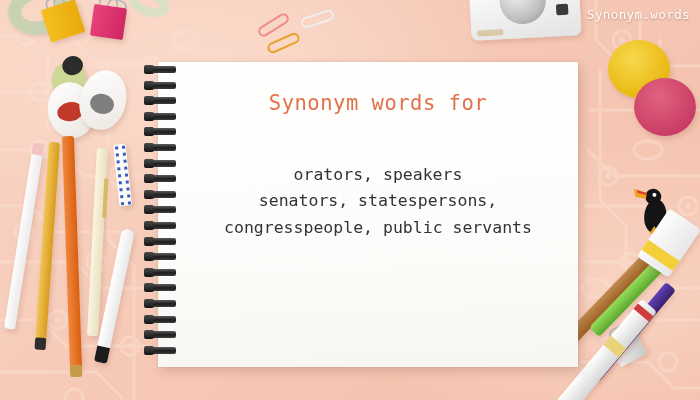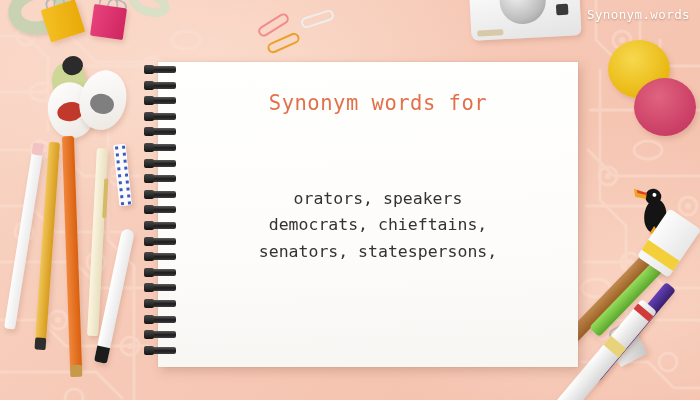--- a/index.html
+++ b/index.html
@@ -175,21 +175,21 @@
     letter-spacing:.5px;
     line-height:1.35;
   }
   #title-word {
     color:#e0693c;
     font-size:23px;
     letter-spacing:.5px;
     line-height:1.5;
   }
   #synonyms {
-    margin-top:68px;
+    margin-top:44px;
     color:#333333;
     font-size:16.5px;
     line-height:1.62;
     letter-spacing:0px;
   }
   #synonyms .row { white-space:nowrap; }
 
   
   #brand {
     position:absolute; right:10px; top:7px;
@@ -449,19 +449,19 @@
         <div class="wire"></div>
         <div class="knob"></div>
       </div>
     </div>
 
   <div id="content">
     <div id="title-line1">Synonym words for</div>
 
     <div id="synonyms">
       <div class="row">orators, speakers</div>
-      <div class="row">democrats, chieftains,</div>
       <div class="row">senators, statespersons,</div>
+      <div class="row">congresspeople, public servants</div>
     </div>
   </div>
 </div>
 
 <div id="brand">Synonym.words</div>
 
 </body></html>

